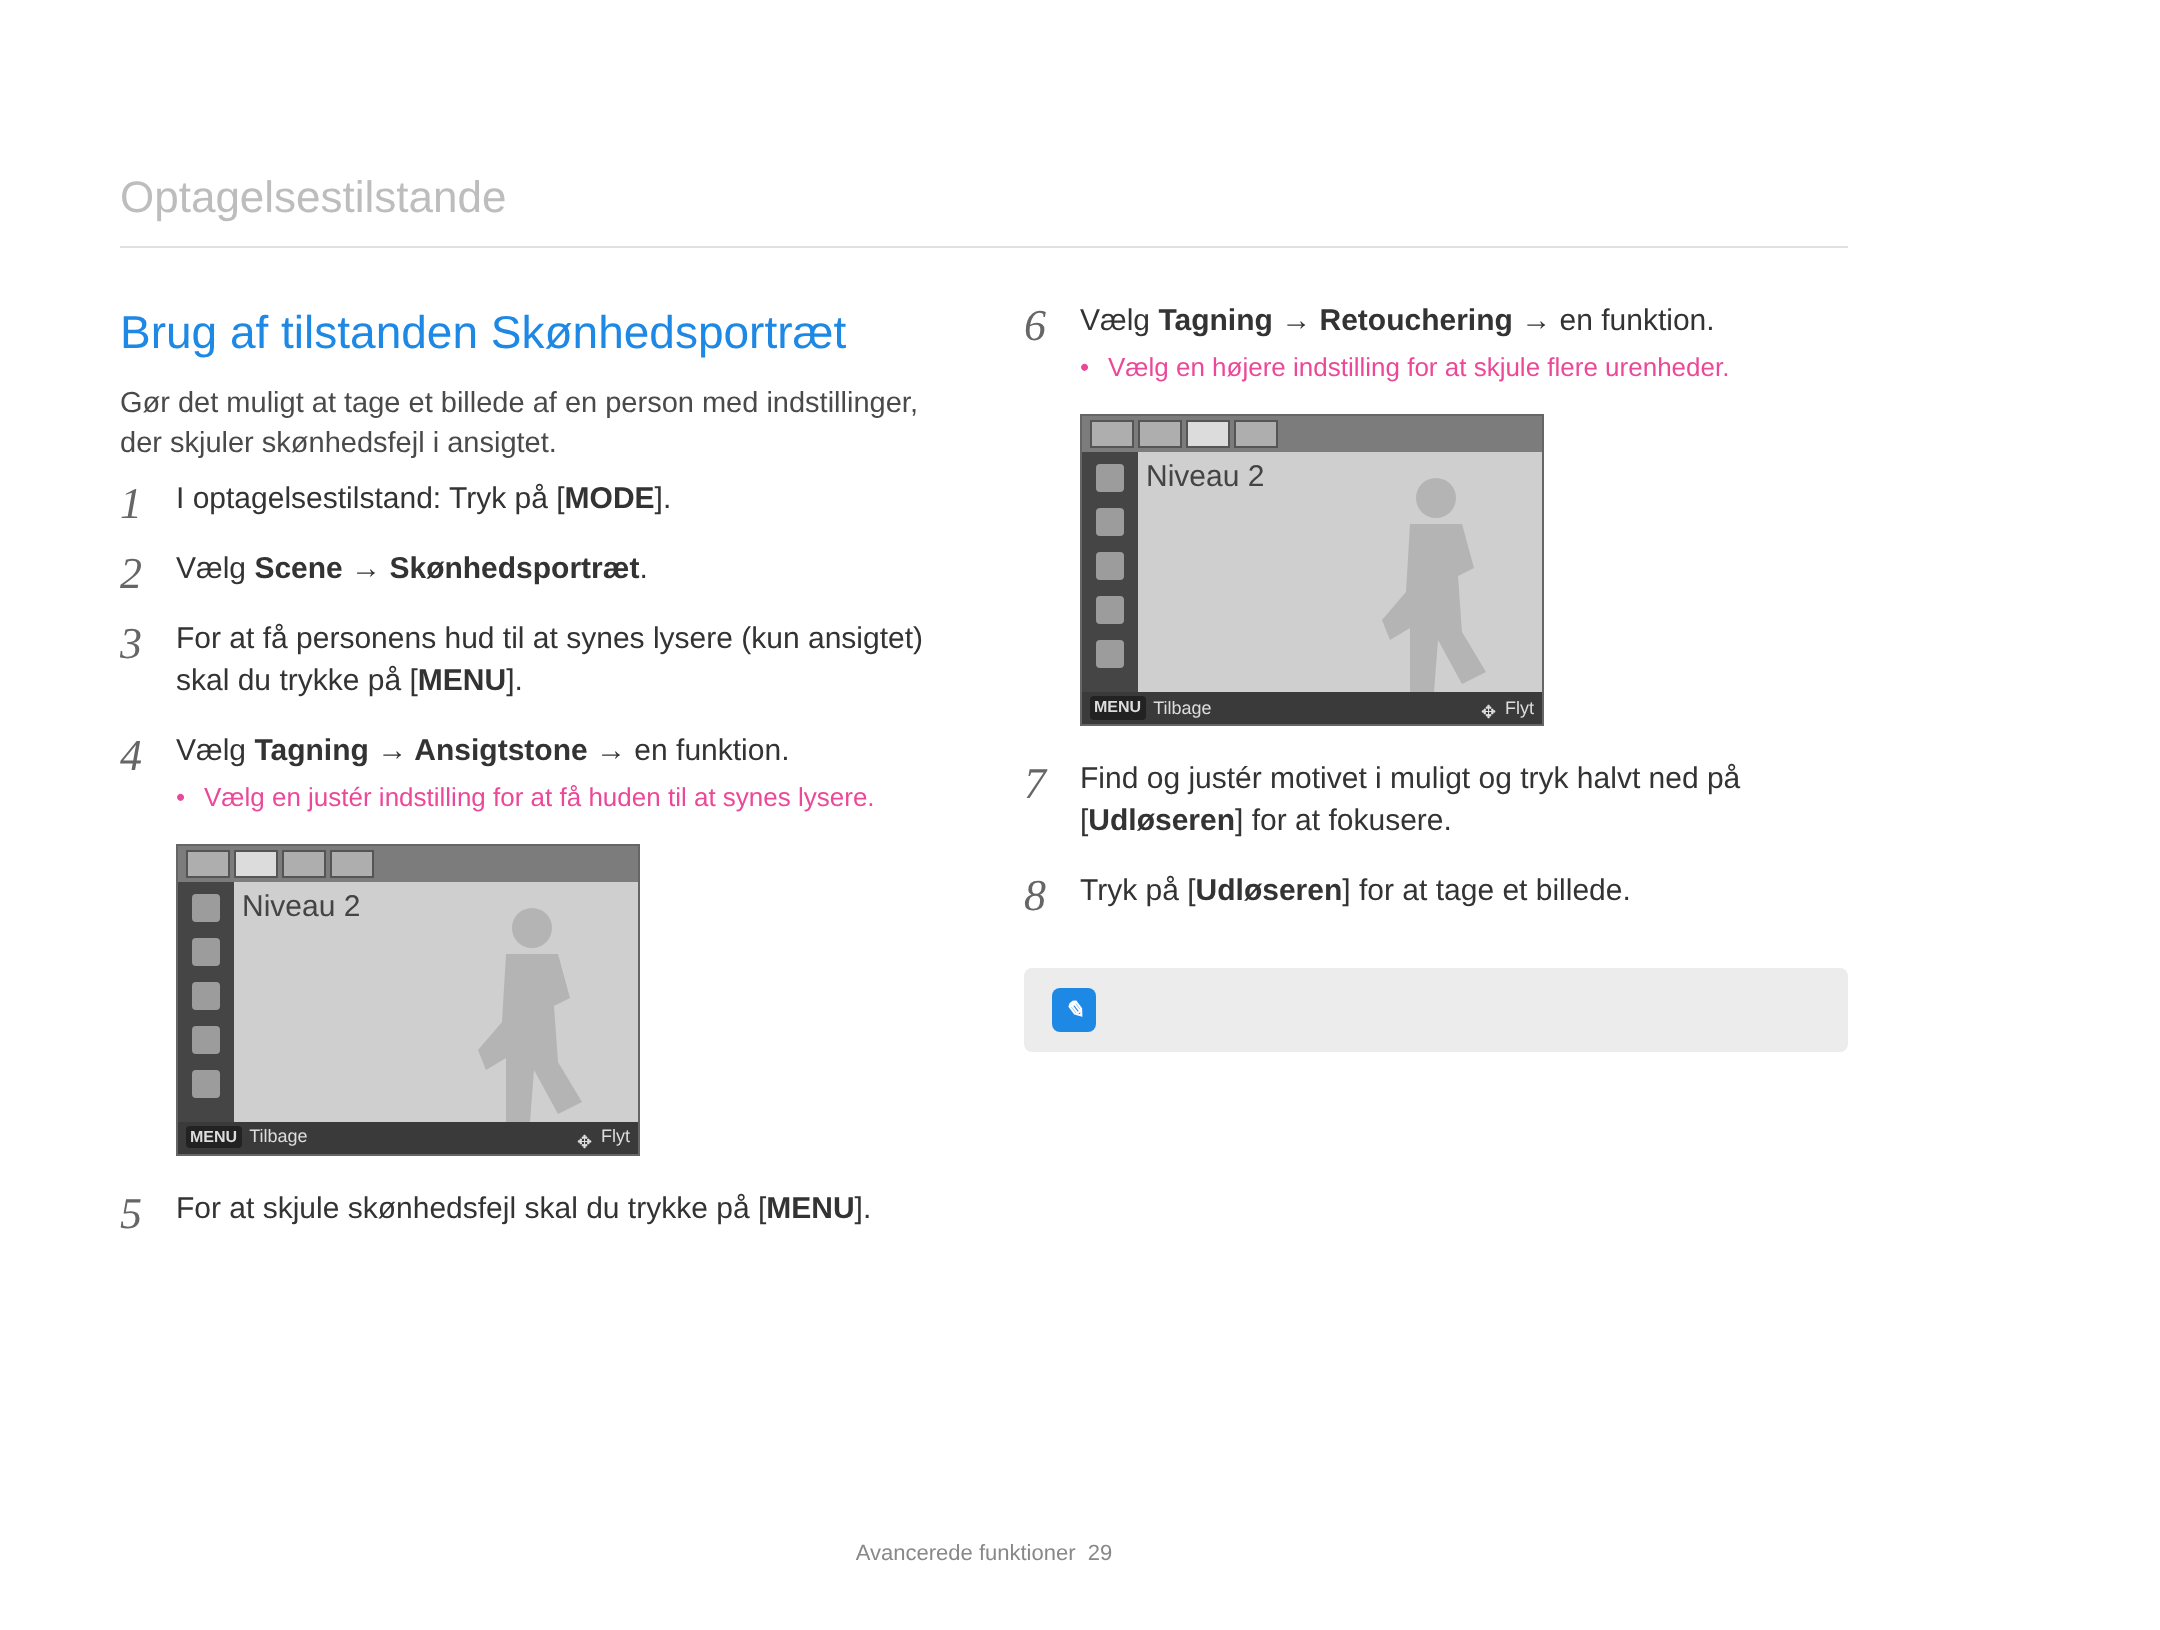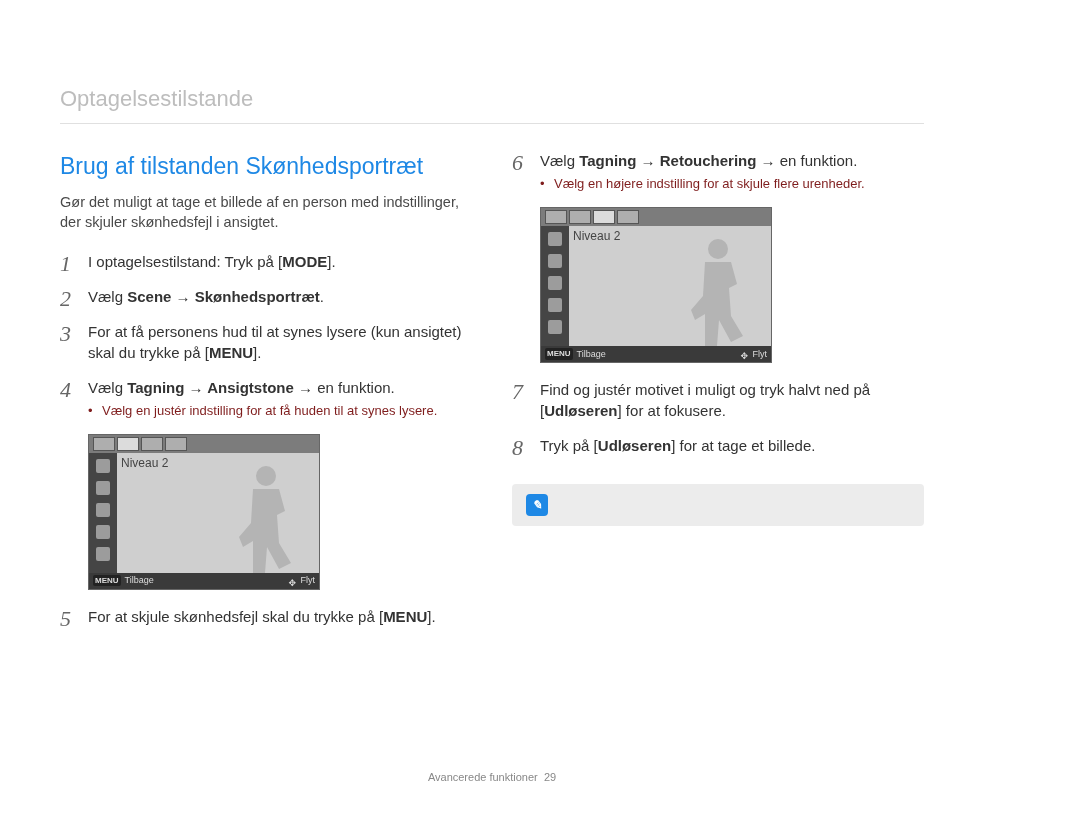--- a/index.html
+++ b/index.html
@@ -38,21 +38,21 @@
   }
   h2.section-title {
     color: #1E88E5;
     font-weight: 400;
     font-size: 23px;
     margin: 0 0 10px 0;
   }
   .intro {
     font-size: 14.5px;
     color: #4a4a4a;
-    margin-bottom: 18px;
+    margin-bottom: 6px;
   }
   ol.steps {
     list-style: none;
     padding: 0;
     margin: 0;
     counter-reset: step var(--start, 0);
   }
   ol.steps > li {
     counter-increment: step;
     position: relative;
@@ -67,21 +67,21 @@
     left: 0;
     top: -2px;
     font-size: 22px;
     font-style: italic;
     color: #666;
     font-family: Georgia, 'Times New Roman', serif;
     font-weight: 400;
   }
   .sub-bullet {
     font-size: 13px;
-    color: #7f1d1d;
+    color: #ec4899;
     margin-top: 4px;
     padding-left: 14px;
     position: relative;
   }
   .sub-bullet::before {
     content: "•";
     position: absolute;
     left: 0;
     top: 0;
   }
@@ -134,21 +134,21 @@
     border-radius: 2px;
   }
   .cs-main {
     flex: 1;
     position: relative;
     background: #cfcfcf;
   }
   .cs-label {
     position:absolute;
     top:2px; left:4px;
-    font-size: 12px;
+    font-size: 15px;
     color: #444;
   }
   .silhouette {
     position: absolute;
     right: 18px;
     bottom: 0;
     width: 70px;
     height: 112px;
     color:#b4b4b4;
   }

